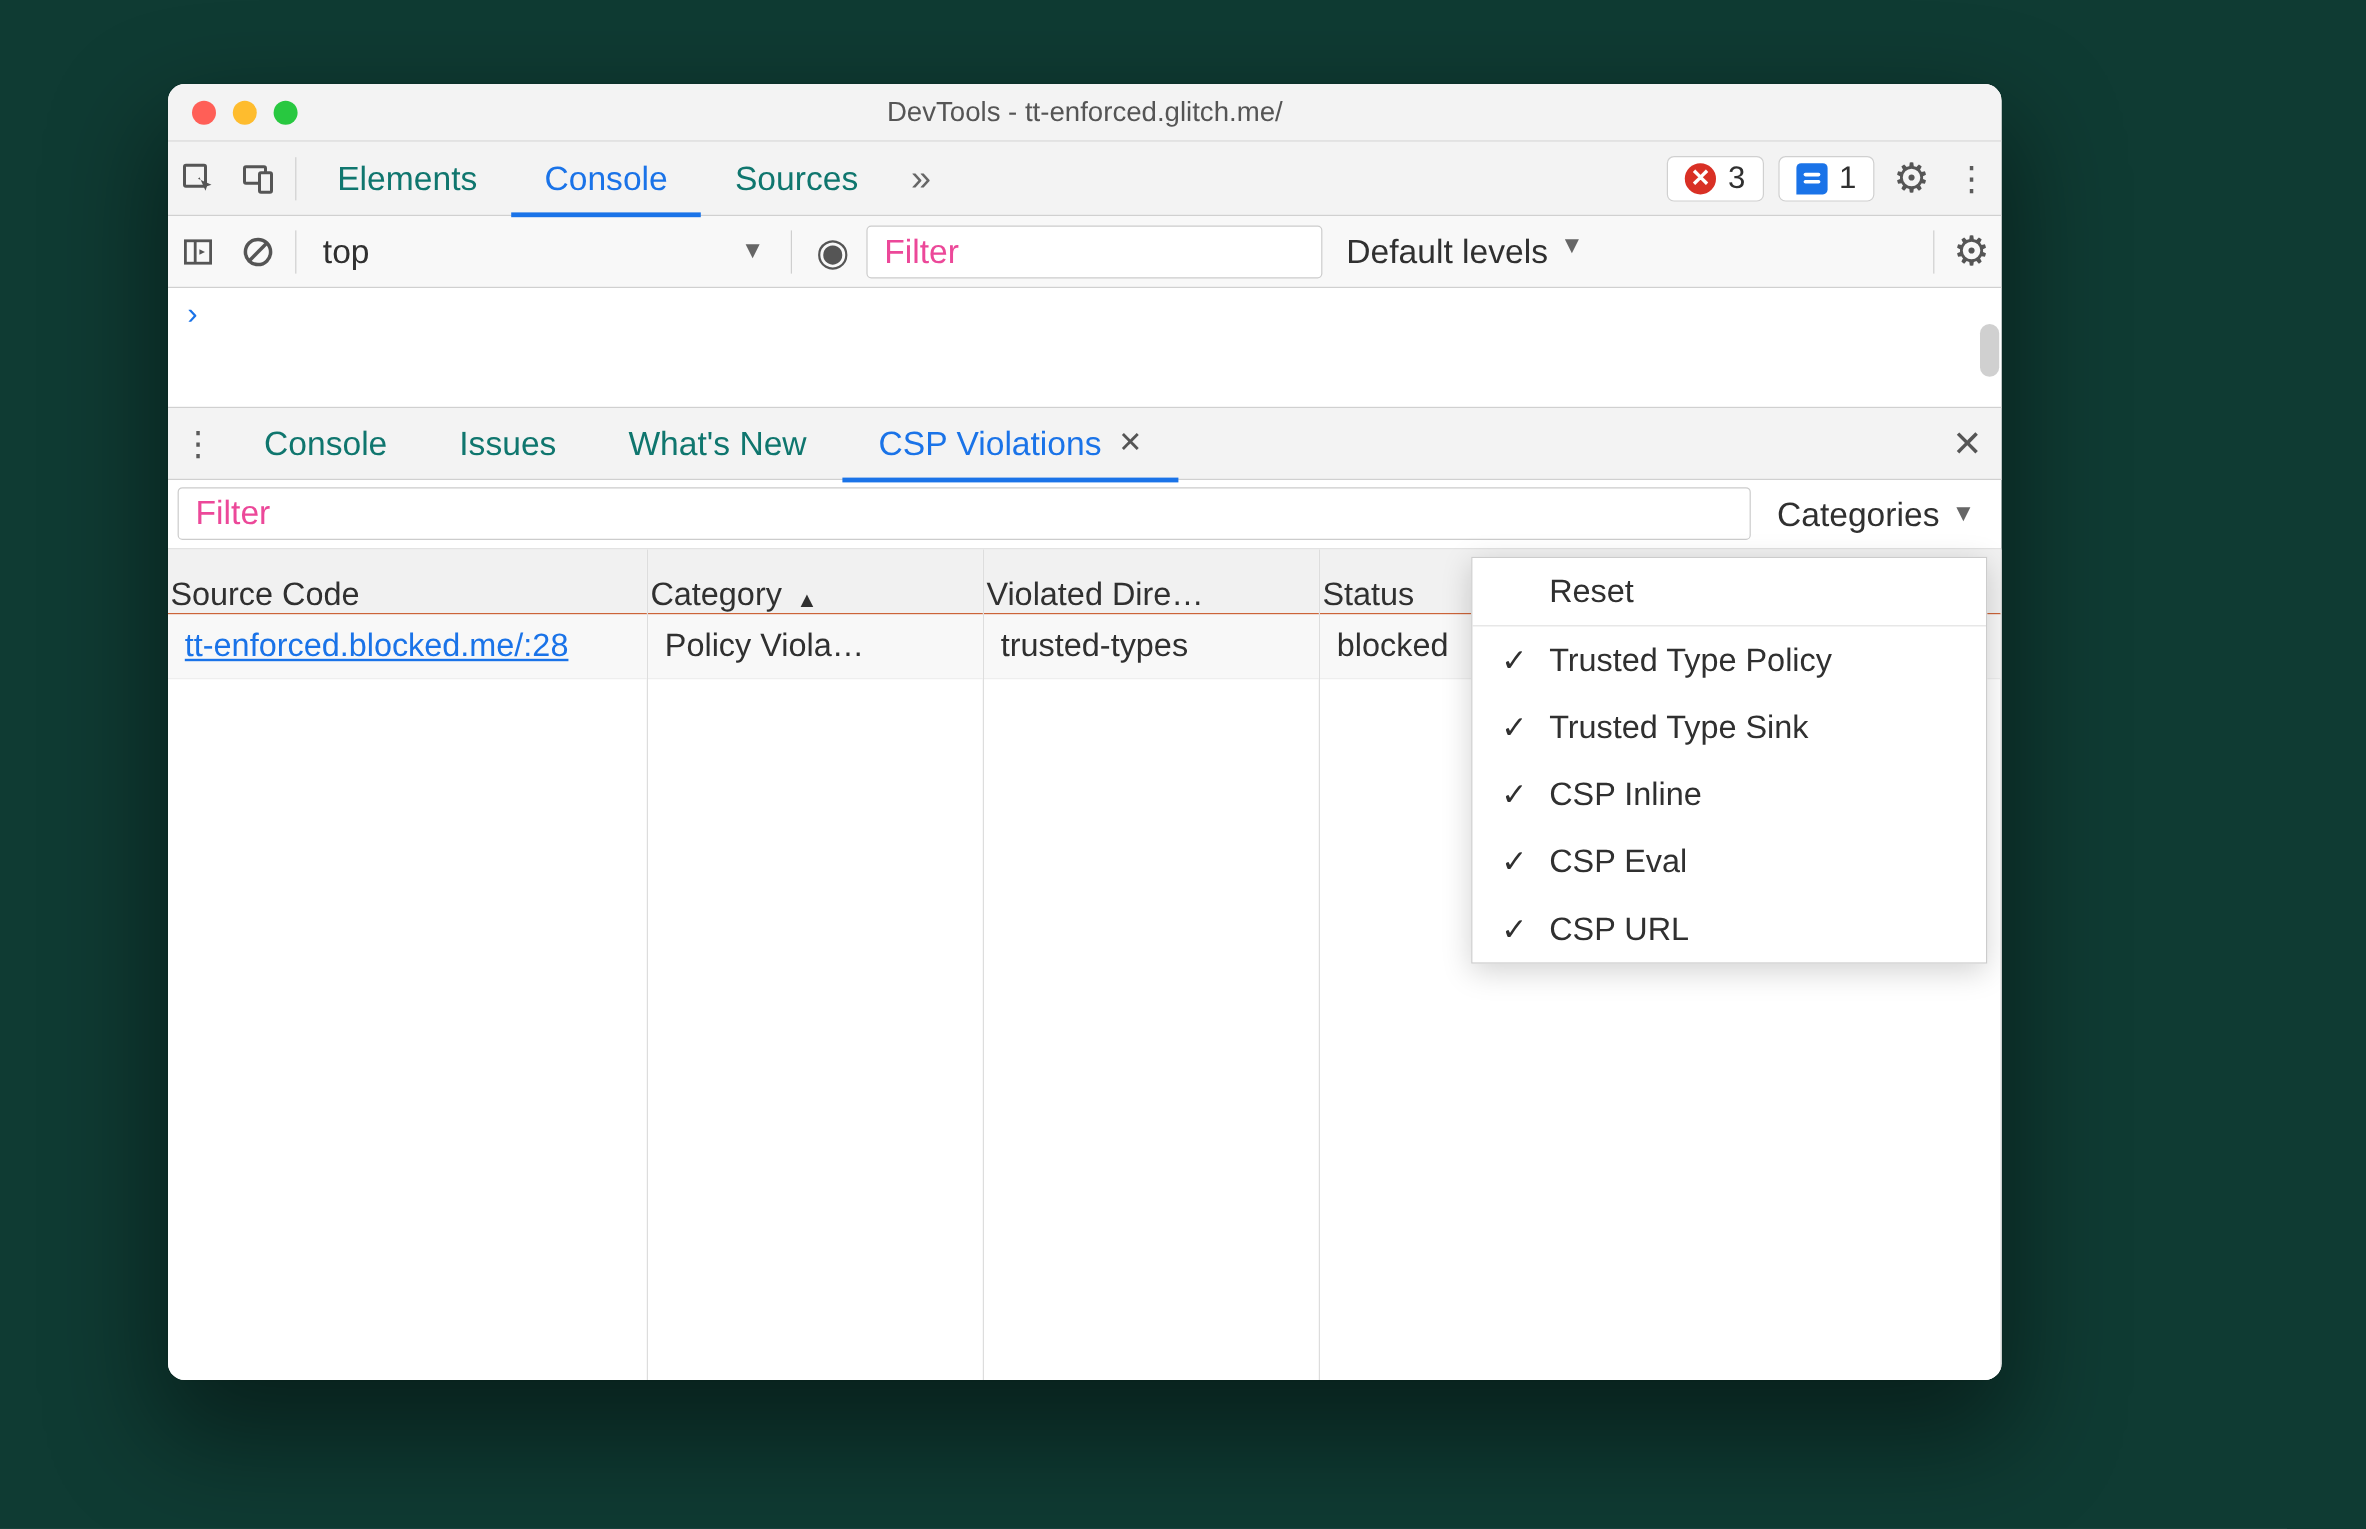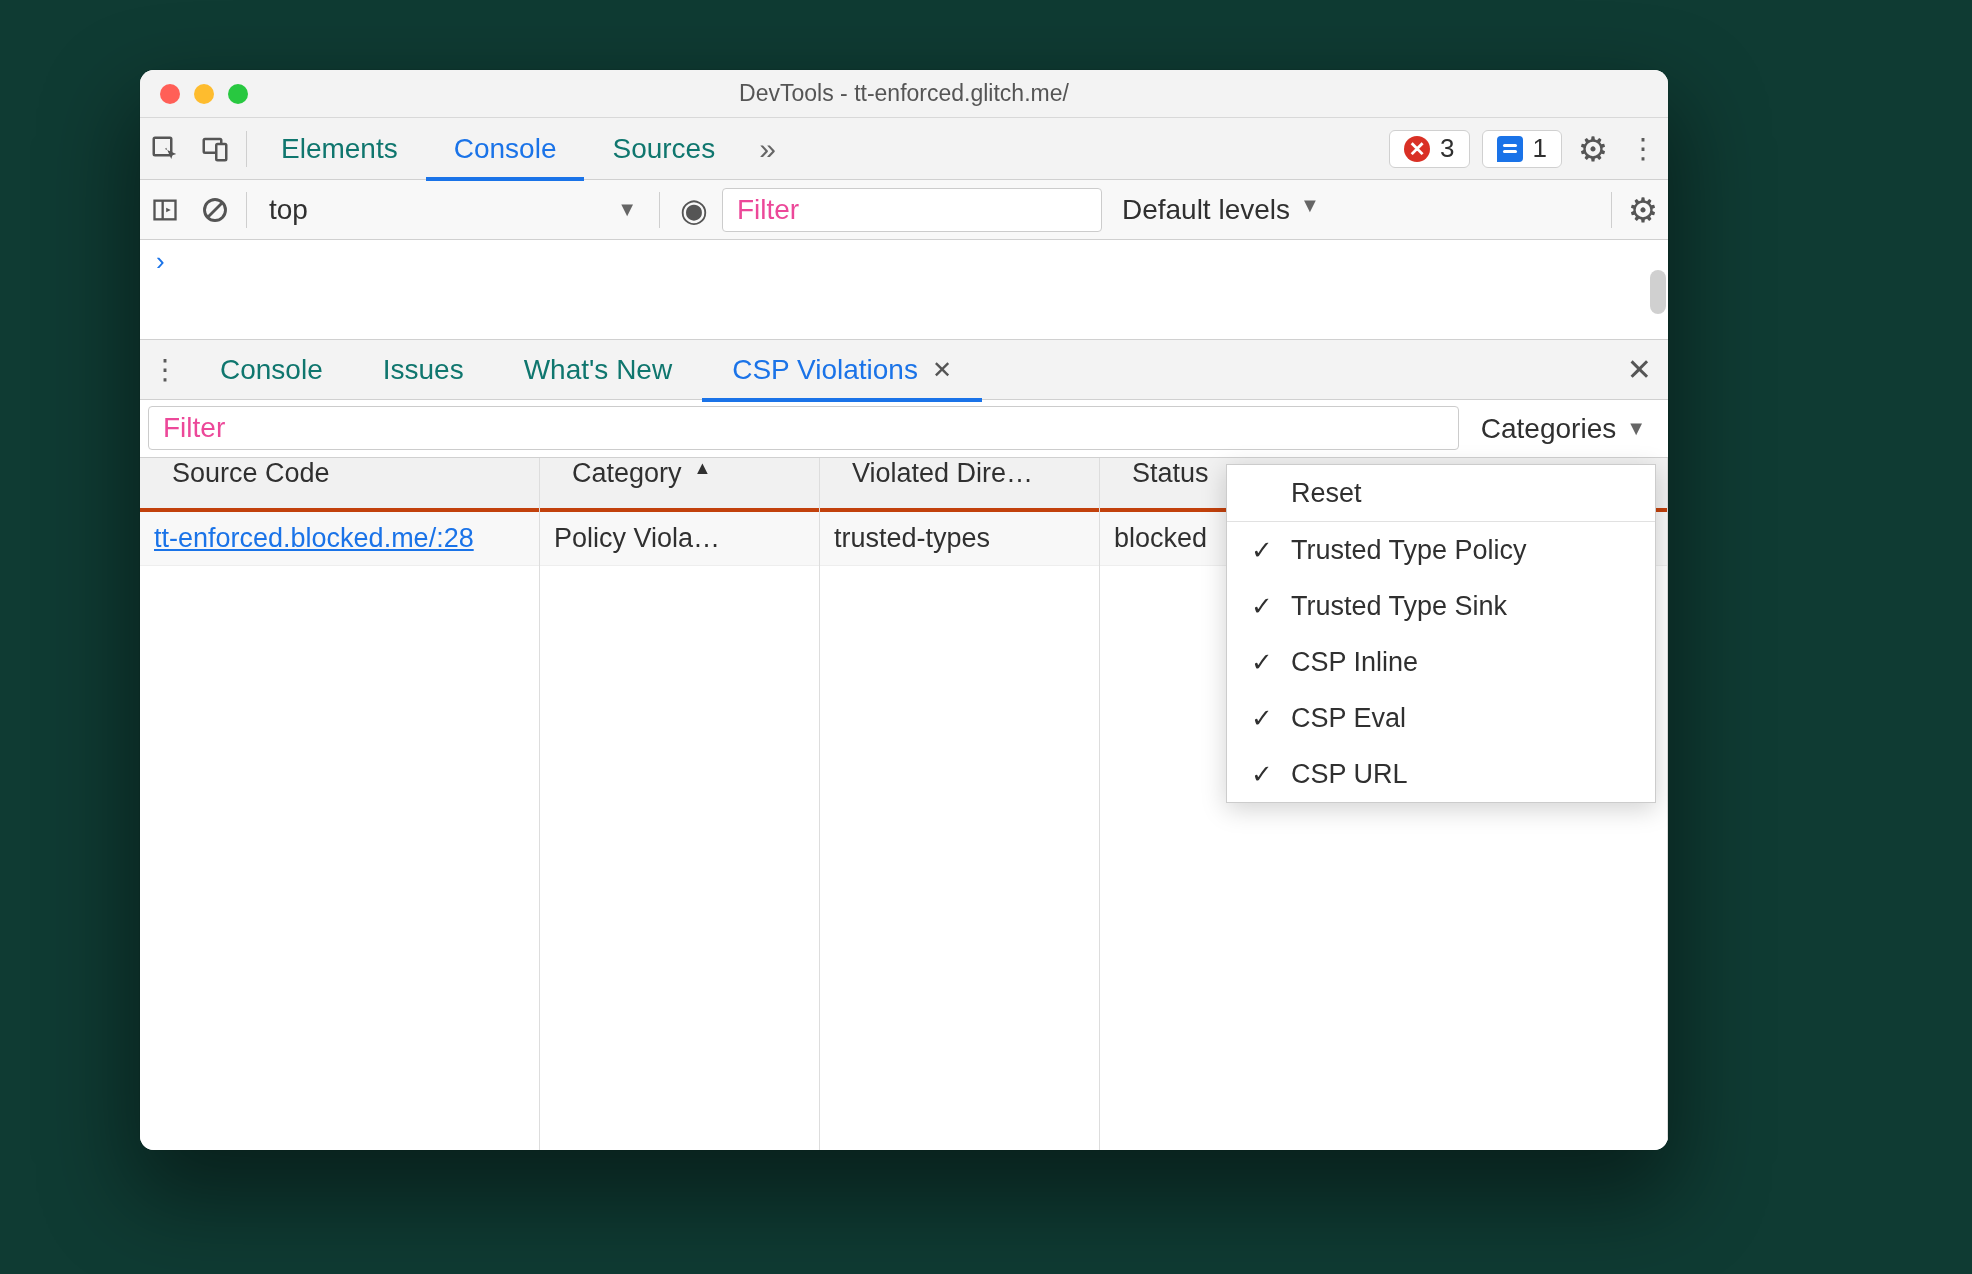--- a/index.html
+++ b/index.html
@@ -69,22 +69,22 @@
   
   .drawer-filter { height:58px; border-bottom:1px solid #d0d0d0; display:flex; }
   .drawer-filter .input { flex:1; margin:6px 0 6px 8px; }
   .catbtn { padding:0 22px; display:flex; align-items:center; gap:10px; cursor:pointer; color:#303030;}
 
   
   .table { flex:1; display:flex; position:relative; background:#fff; }
   .col { border-right:1px solid #ddd; display:flex; flex-direction:column; }
   .col:last-child { border-right:none; }
   .col.c1{width:400px} .col.c2{width:280px} .col.c3{width:280px} .col.c4{flex:1}
-  .th { height:54px; background:#f1f1f1; border-bottom:4px solid #c2410c; display:flex; align-items:flex-start;
-        padding:0 32px; color:#303030; font-size:27px; white-space:nowrap; overflow:hidden; text-overflow:ellipsis;
+  .th { height:54px; background:#f1f1f1; border-bottom:1px solid #c2410c; display:flex; align-items:flex-end;
+        padding:0 2px; color:#303030; font-size:27px; white-space:nowrap; overflow:hidden; text-overflow:ellipsis;
         gap:12px; cursor:pointer;}
   .th .sort { font-size:18px; }
   .td { height:54px; background:#f8f8f8; border-bottom:1px solid #eee; display:flex; align-items:center;
         padding:0 14px; font-size:27px; white-space:nowrap; overflow:hidden; text-overflow:ellipsis; }
   .td.link { color:#1a73e8; text-decoration:underline; }
 
   
   .popup { position:absolute; right:12px; top:6px; width:430px; background:#fff;
            border:1px solid #ccc; box-shadow:0 6px 24px rgba(0,0,0,.18); z-index:10; }
   .popup .item { height:56px; display:flex; align-items:center; padding:0 22px; gap:16px;

